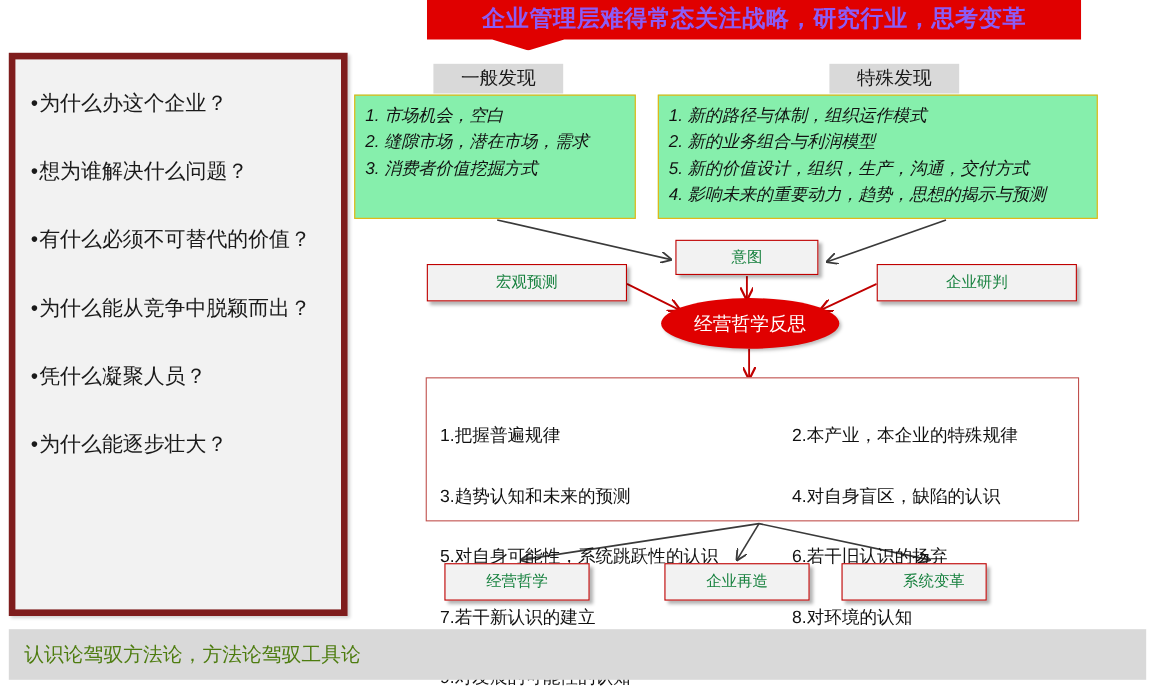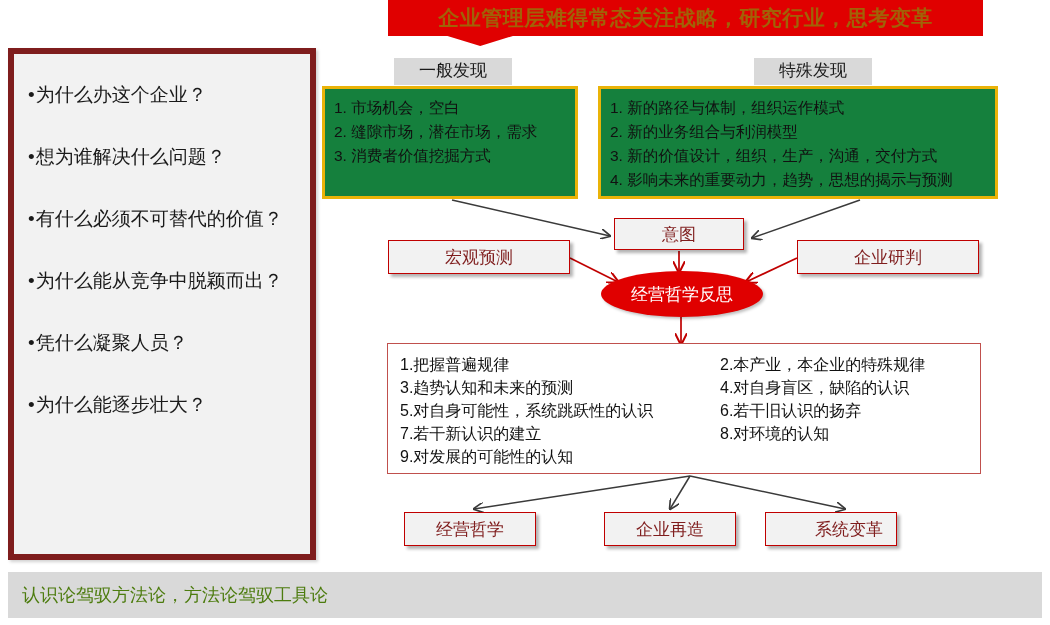--- a/index.html
+++ b/index.html
@@ -35,21 +35,21 @@
     width: 100%; height: 100%;
     background: #e00000;
     filter: drop-shadow(2px 2px 2px rgba(0,0,0,0.30));
     clip-path: polygon(0 0, 100% 0, 100% 78%, 21% 78%, 15.5% 100%, 10% 78%, 0 78%);
   }
   .banner .banner-text {
     position: absolute;
     left: 0; top: 3px;
     width: 100%;
     text-align: center;
-    color: #a16207;
+    color: #8b5cf6;
     font-size: 21px;
     font-weight: 700;
     letter-spacing: 0.5px;
     line-height: 30px;
     white-space: nowrap;
   }
 
   
   .left-panel {
     left: 8px; top: 48px;
@@ -75,43 +75,44 @@
     line-height: 26px;
     text-align: center;
     color: #1a1a1a;
     white-space: nowrap;
   }
   .tag-general { left: 394px; top: 58px; width: 118px; height: 27px; }
   .tag-special { left: 754px; top: 58px; width: 118px; height: 27px; }
 
   
   .find-box {
-    background: #15803d;
-    border: 3px solid #eab308;
+    background: #86efac;
+    border: 1px solid #eab308;
     padding: 7px 9px 6px 9px;
+    font-style: italic;
   }
   .box-general { left: 322px; top: 86px; width: 256px; height: 113px; }
   .box-special { left: 598px; top: 86px; width: 400px; height: 113px; }
   .find-line {
     font-size: 15.5px;
     line-height: 24px;
     white-space: nowrap;
     color: #111111;
   }
 
   
   .red-box {
     background: #f2f2f2;
     border: 1.6px solid #c00000;
     box-shadow: 3px 3px 3px rgba(0,0,0,0.30);
     display: flex;
     align-items: center;
     justify-content: center;
-    font-size: 17px;
-    color: #7f1d1d;
+    font-size: 14px;
+    color: #15803d;
     white-space: nowrap;
   }
   .box-intent   { left: 614px; top: 218px; width: 130px; height: 32px; }
   .box-macro    { left: 388px; top: 240px; width: 182px; height: 34px; }
   .box-judge    { left: 797px; top: 240px; width: 182px; height: 34px; }
   .box-out-1    { left: 404px; top: 512px; width: 132px; height: 34px; }
   .box-out-2    { left: 604px; top: 512px; width: 132px; height: 34px; text-align: center; }
   .box-out-3    { left: 765px; top: 512px; width: 132px; height: 34px; padding-left: 36px; }
 
   
@@ -140,20 +141,21 @@
   .recog-grid {
     display: grid;
     grid-template-columns: 320px 1fr;
     row-gap: 0px;
   }
   .recog-line {
     font-size: 16px;
     line-height: 23px;
     white-space: nowrap;
     color: #111111;
+    margin-top: 32px;
   }
 
   
   .footer {
     left: 8px; top: 572px;
     width: 1034px; height: 46px;
     background: #d9d9d9;
     display: flex;
     align-items: center;
     padding-left: 14px;
@@ -223,21 +225,21 @@
 
 <div class="abs find-box box-general">
   <div class="find-line">1. 市场机会，空白</div>
   <div class="find-line">2. 缝隙市场，潜在市场，需求</div>
   <div class="find-line">3. 消费者价值挖掘方式</div>
 </div>
 
 <div class="abs find-box box-special">
   <div class="find-line">1. 新的路径与体制，组织运作模式</div>
   <div class="find-line">2. 新的业务组合与利润模型</div>
-  <div class="find-line">3. 新的价值设计，组织，生产，沟通，交付方式</div>
+  <div class="find-line">5. 新的价值设计，组织，生产，沟通，交付方式</div>
   <div class="find-line">4. 影响未来的重要动力，趋势，思想的揭示与预测</div>
 </div>
 
 <div class="abs red-box box-intent">意图</div>
 <div class="abs red-box box-macro">宏观预测</div>
 <div class="abs red-box box-judge">企业研判</div>
 <div class="abs ellipse">经营哲学反思</div>
 
 <div class="abs recog-box">
   <div class="recog-grid">

